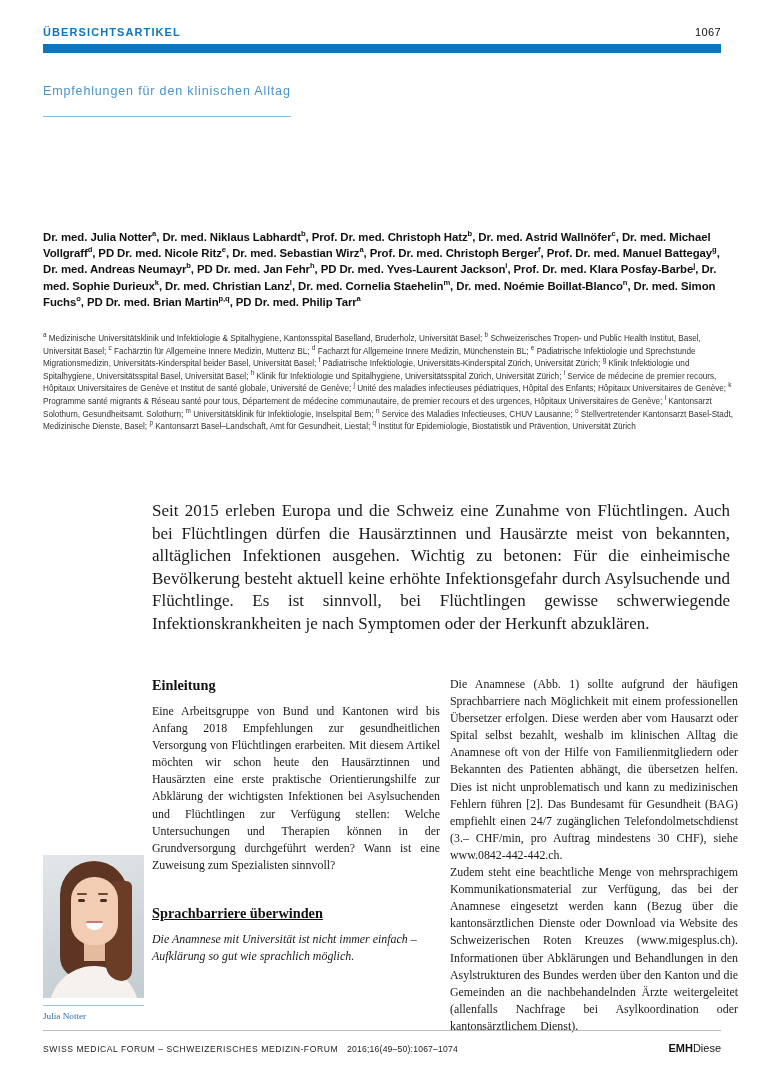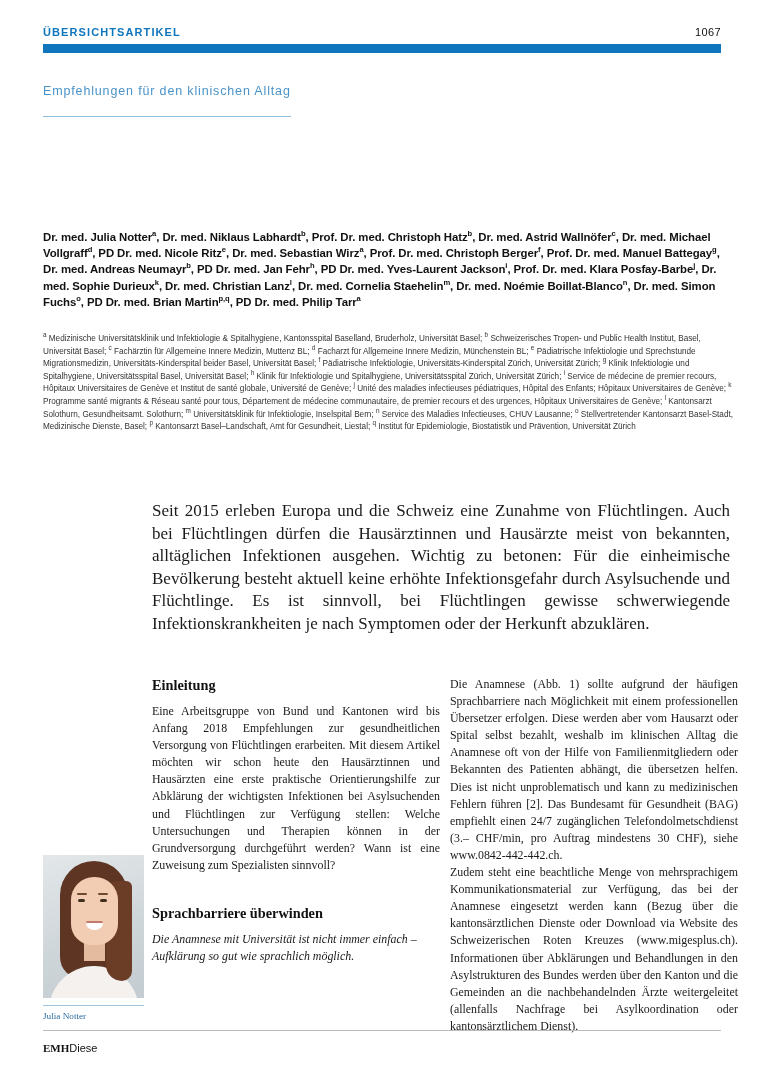--- a/index.html
+++ b/index.html
@@ -133,21 +133,21 @@
   .col p { margin: 0; }
   .h2 {
     font-family: "Liberation Serif", "DejaVu Serif", serif;
     font-weight: bold;
     font-size: 14.3px;
     line-height: 18px;
     margin: 0 0 9px 0;
     text-align: left;
     color: #111111;
   }
-  .h2.spaced { margin-top: 30px; }
+  .h2.spaced { margin-top: 30px; text-decoration: underline; }
   .italic-lead {
     font-style: italic;
     font-size: 11.9px;
     line-height: 17.1px;
     text-align: left;
     margin: 0;
   }
 
   
   .portrait-wrap {
@@ -254,21 +254,21 @@
     font-size: 8.6px;
     letter-spacing: 0.55px;
     color: #222222;
   }
   .footer-left .cite { letter-spacing: 0.2px; margin-left: 9px; }
   .footer-right {
     font-family: "Liberation Sans", "DejaVu Sans", sans-serif;
     font-size: 11px;
     color: #111111;
   }
-  .footer-right .emh { font-weight: bold; font-family: Liberation Serif, serif; }
+  .footer-right .emh { font-weight: bold; }
 </style>
 </head>
 <body>
 
 <div class="page">
 
   <div class="runhead">
     <span class="runhead-label">ÜBERSICHTSARTIKEL</span>
     <span class="runhead-page">1067</span>
   </div>
@@ -308,18 +308,21 @@
       <div class="pt-eye l"></div>
       <div class="pt-eye r"></div>
       <div class="pt-mouth"></div>
     </div>
     <div class="portrait-rule"></div>
     <div class="portrait-caption">Julia Notter</div>
   </div>
 
   <div class="footer-rule"></div>
   <div class="footer">
+    <span class="footer-left">
+      <span>SWISS MEDICAL FORUM – SCHWEIZERISCHES MEDIZIN-FORUM</span><span class="cite">2016;16(49–50):1067–1074</span>
+    </span>
     <span class="footer-right">
       <span class="emh">EMH</span><span>Diese</span>
     </span>
   </div>
 
 </div>
 
 </body></html>

